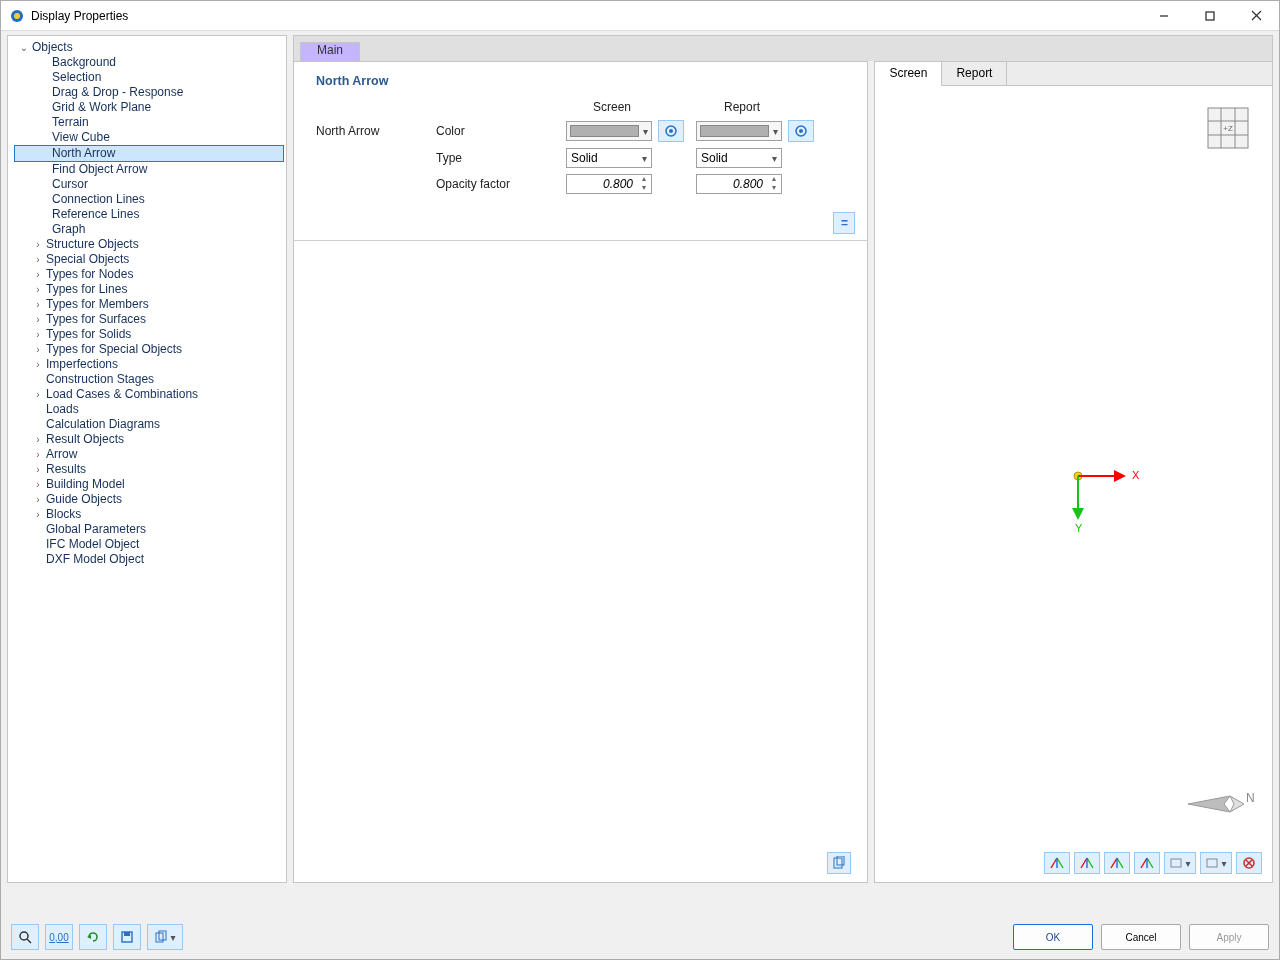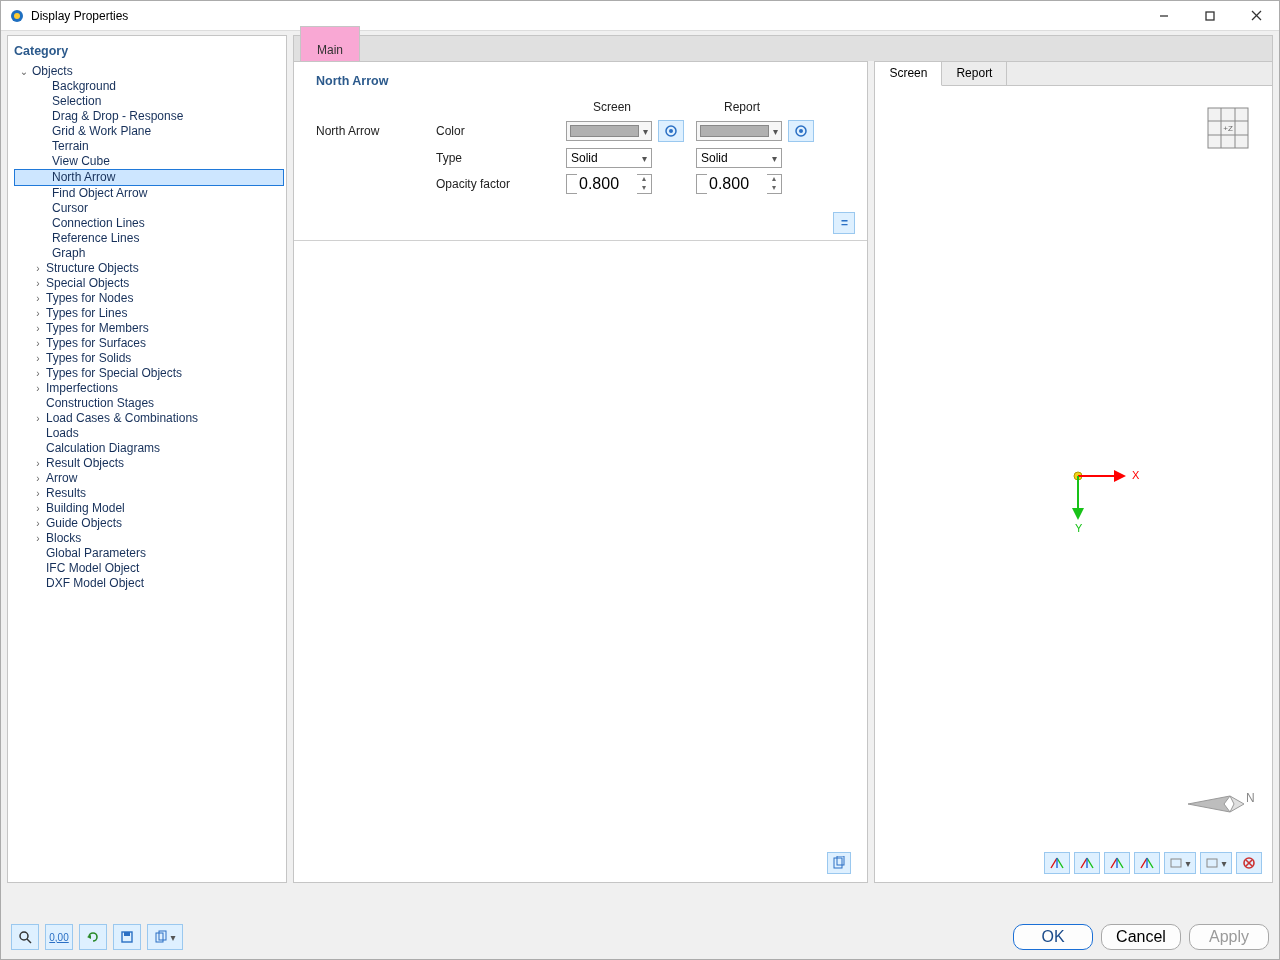--- a/index.html
+++ b/index.html
@@ -16,54 +16,54 @@
   .tree { list-style:none; margin:0; padding:0 0 0 2px; }
   .tree li { line-height:15px; white-space:nowrap; }
   .row { display:flex; align-items:center; gap:2px; padding:0 2px; color:#16305a; cursor:default; }
   .lvl0 .row { padding-left:4px; }
   .lvl1 .row { padding-left:18px; }
   .lvl2 .row { padding-left:38px; }
   .twisty { width:12px; text-align:center; color:#666; font-size:10px; display:inline-block; }
   .selected { border:1px solid #2079d9; background:#cde6ff; padding-left:37px !important; padding-right:12px; }
   .right-area { flex:1; display:flex; flex-direction:column; min-width:0; }
   .tabbar { height:26px; display:flex; align-items:flex-end; padding-left:6px; background:#e0e0e0; border:1px solid #c5c5c5; border-bottom:none; }
-  .tab { background:#f9a8d4; border:1px solid #c5c5c5; border-bottom:none; padding:16px 16px 5px; font-size:12px; color:#333; margin-bottom:-1px; }
+  .tab { background:#c4b5fd; border:1px solid #c5c5c5; border-bottom:none; padding:0 16px 5px; font-size:12px; color:#333; margin-bottom:-1px; }
   .content-row { flex:1; display:flex; gap:6px; min-height:0; }
   .form-pane { flex:1.35; background:#fff; border:1px solid #c5c5c5; padding:12px 16px 8px 22px; display:flex; flex-direction:column; position:relative; }
   .section-title { color:#2c5a8c; font-weight:600; font-size:12.5px; margin-bottom:12px; }
   .grid { display:grid; grid-template-columns: 120px 130px 92px 38px 92px 38px; column-gap:0; row-gap:6px; align-items:center; }
   .col-head { font-size:12px; color:#222; text-align:center; }
   .lbl { color:#222; }
   .dd-btn { width:86px; height:20px; border:1px solid #a0a0a0; background:#f6f6f6; display:inline-flex; align-items:center; justify-content:flex-end; padding:0 3px 0 3px; margin-right:2px; }
   .dd-btn .sw { flex:1; height:12px; background:#b0b0b0; border:1px solid #888; margin-right:4px; }
   .chev { color:#555; font-size:10px; }
   .pick-btn { width:26px; height:22px; border:1px solid #9ac8ef; background:#def0ff; display:inline-flex; align-items:center; justify-content:center; }
   .sel { width:86px; height:20px; border:1px solid #a0a0a0; background:#fff; display:inline-flex; align-items:center; justify-content:space-between; padding:0 4px; font-size:12px; }
   .spin { width:86px; height:20px; border:1px solid #a0a0a0; background:#fff; display:inline-flex; align-items:center; justify-content:flex-end; position:relative; }
-  .spin input { border:none; width:60px; font-size:16px; padding-right:4px; outline:none; }
+  .spin input { border:none; width:60px; text-align:right; font-size:12px; padding-right:4px; outline:none;font-style:italic; }
   .spin .arrows { width:14px; display:flex; flex-direction:column; }
   .spin .arrows span { height:9px; font-size:8px; line-height:8px; text-align:center; color:#666; }
   .eq-btn { position:absolute; right:12px; top:150px; width:22px; height:22px; border:1px solid #9ac8ef; background:#def0ff; color:#2a6fc4; font-weight:bold; display:flex; align-items:center; justify-content:center; }
   .hr { border:none; border-top:1px solid #d0d0d0; margin:46px -16px 0 -22px; }
   .form-bottom { margin-top:auto; display:flex; justify-content:flex-end; }
   .small-btn { width:24px; height:22px; border:1px solid #9ac8ef; background:#def0ff; display:inline-flex; align-items:center; justify-content:center; }
   .preview-pane { flex:1; background:#fff; border:1px solid #c5c5c5; display:flex; flex-direction:column; position:relative; }
   .ptabbar { height:24px; display:flex; border-bottom:1px solid #c5c5c5; background:#ececec; }
   .ptab { padding:4px 14px; border-right:1px solid #c5c5c5; font-size:12px; }
   .ptab.active { background:#fff; border-bottom:1px solid #fff; margin-bottom:-1px; }
   .viewcube { position:absolute; top:40px; right:18px; }
   .axis { position:absolute; top:48%; left:46%; }
   .compass { position:absolute; bottom:58px; right:18px; }
   .preview-toolbar { position:absolute; bottom:8px; right:10px; display:flex; gap:4px; }
   .pv-btn { width:26px; height:22px; border:1px solid #9ac8ef; background:#def0ff; display:inline-flex; align-items:center; justify-content:center; font-size:10px; }
   .footer { height:44px; background:#f0f0f0; display:flex; align-items:center; justify-content:space-between; padding:0 10px;margin-top:32px; }
   .footer-left { display:flex; gap:6px; }
   .ft-btn { width:28px; height:26px; border:1px solid #9ac8ef; background:#def0ff; display:inline-flex; align-items:center; justify-content:center; }
   .footer-right { display:flex; gap:8px; }
-  .btn { width:80px; height:26px; border:1px solid #a8a8a8; background:#fdfdfd; border-radius:10px; font-size:16px; }
+  .btn { width:80px; height:26px; border:1px solid #a8a8a8; background:#fdfdfd; border-radius:2px; font-size:10px; }
   .btn.primary { border:1px solid #1a6fd6; color:#1a4a8a; }
   .btn.disabled { color:#9a9a9a; }
   svg { display:block; }
 </style>
 </head>
 <body>
 
 <div class="window">
 
   <div class="titlebar">
@@ -92,21 +92,20 @@
             <line x1="1" y1="1" x2="10" y2="10" stroke="#333" stroke-width="1.3"></line>
             <line x1="10" y1="1" x2="1" y2="10" stroke="#333" stroke-width="1.3"></line>
           </svg>
         </div>
     </div>
   </div>
 
   <div class="body">
 
     <div class="left-pane">
-      <div class="left-header">Category</div>
       <ul class="tree" id="tree">
           <li class="lvl0">
             <div class="row">
               <span class="twisty">⌄</span>
               <span>Objects</span>
             </div>
           </li>
           <li class="lvl2">
             <div class="row ">
               <span>Background</span>

